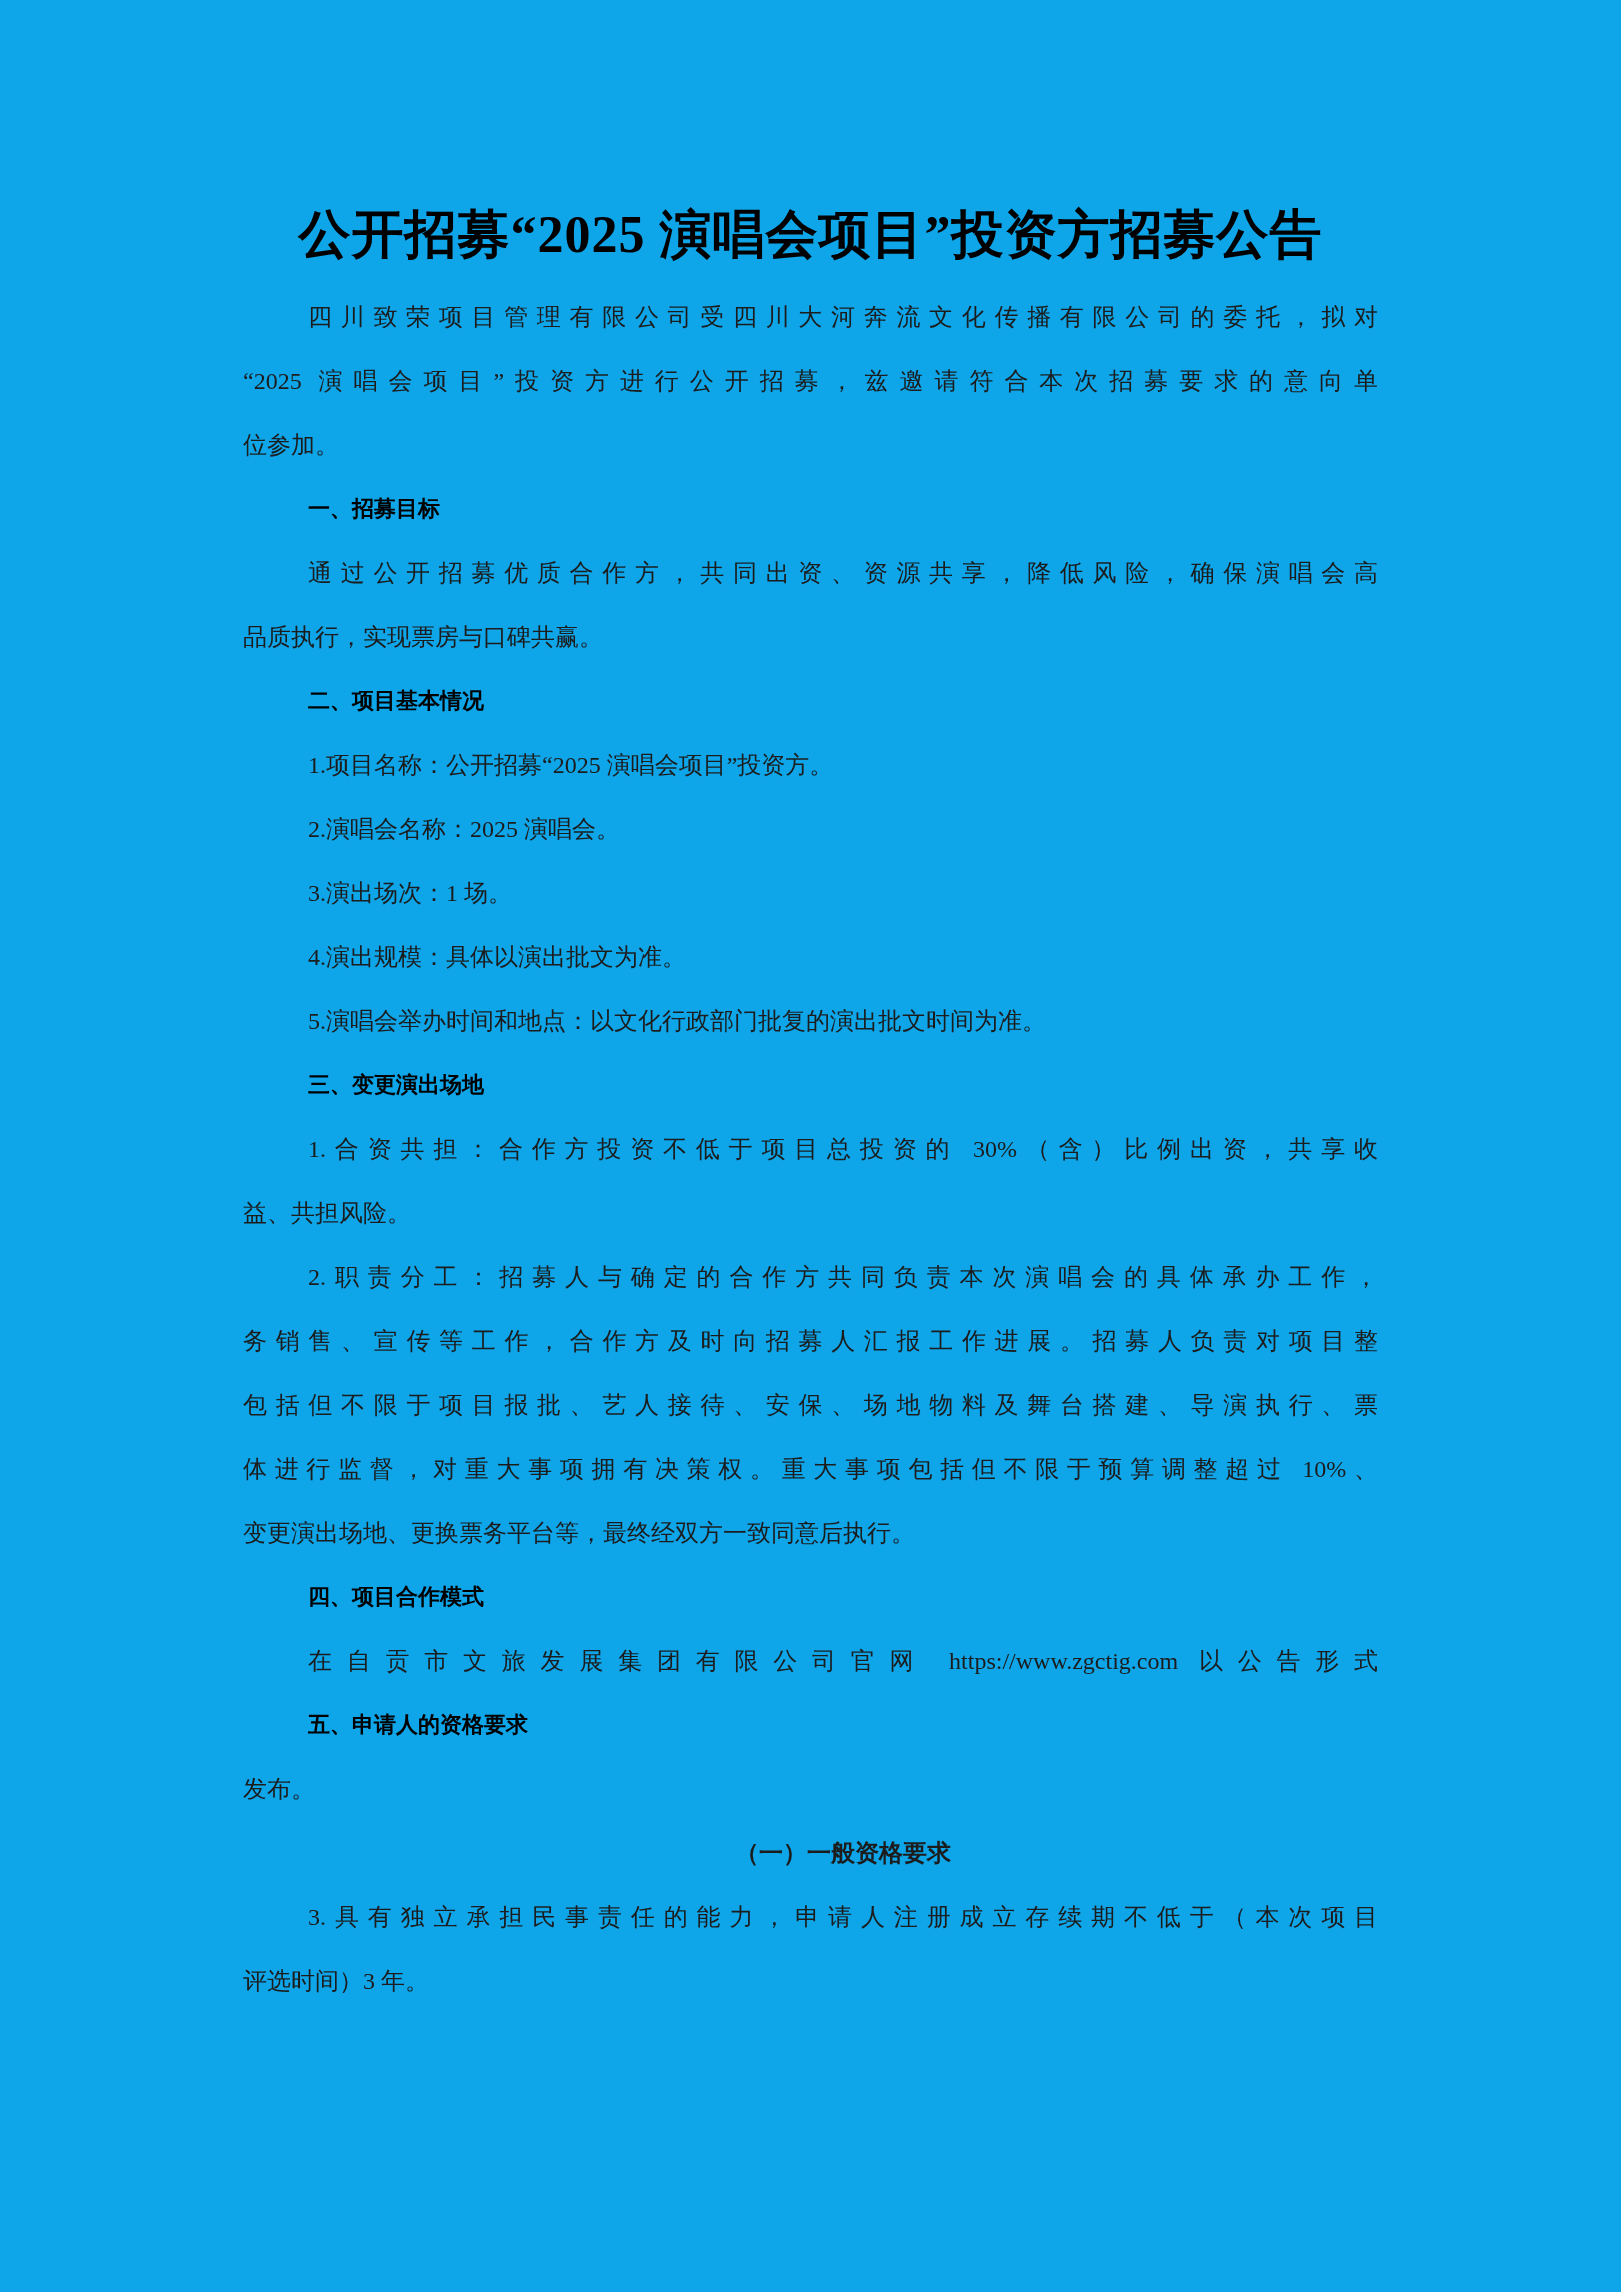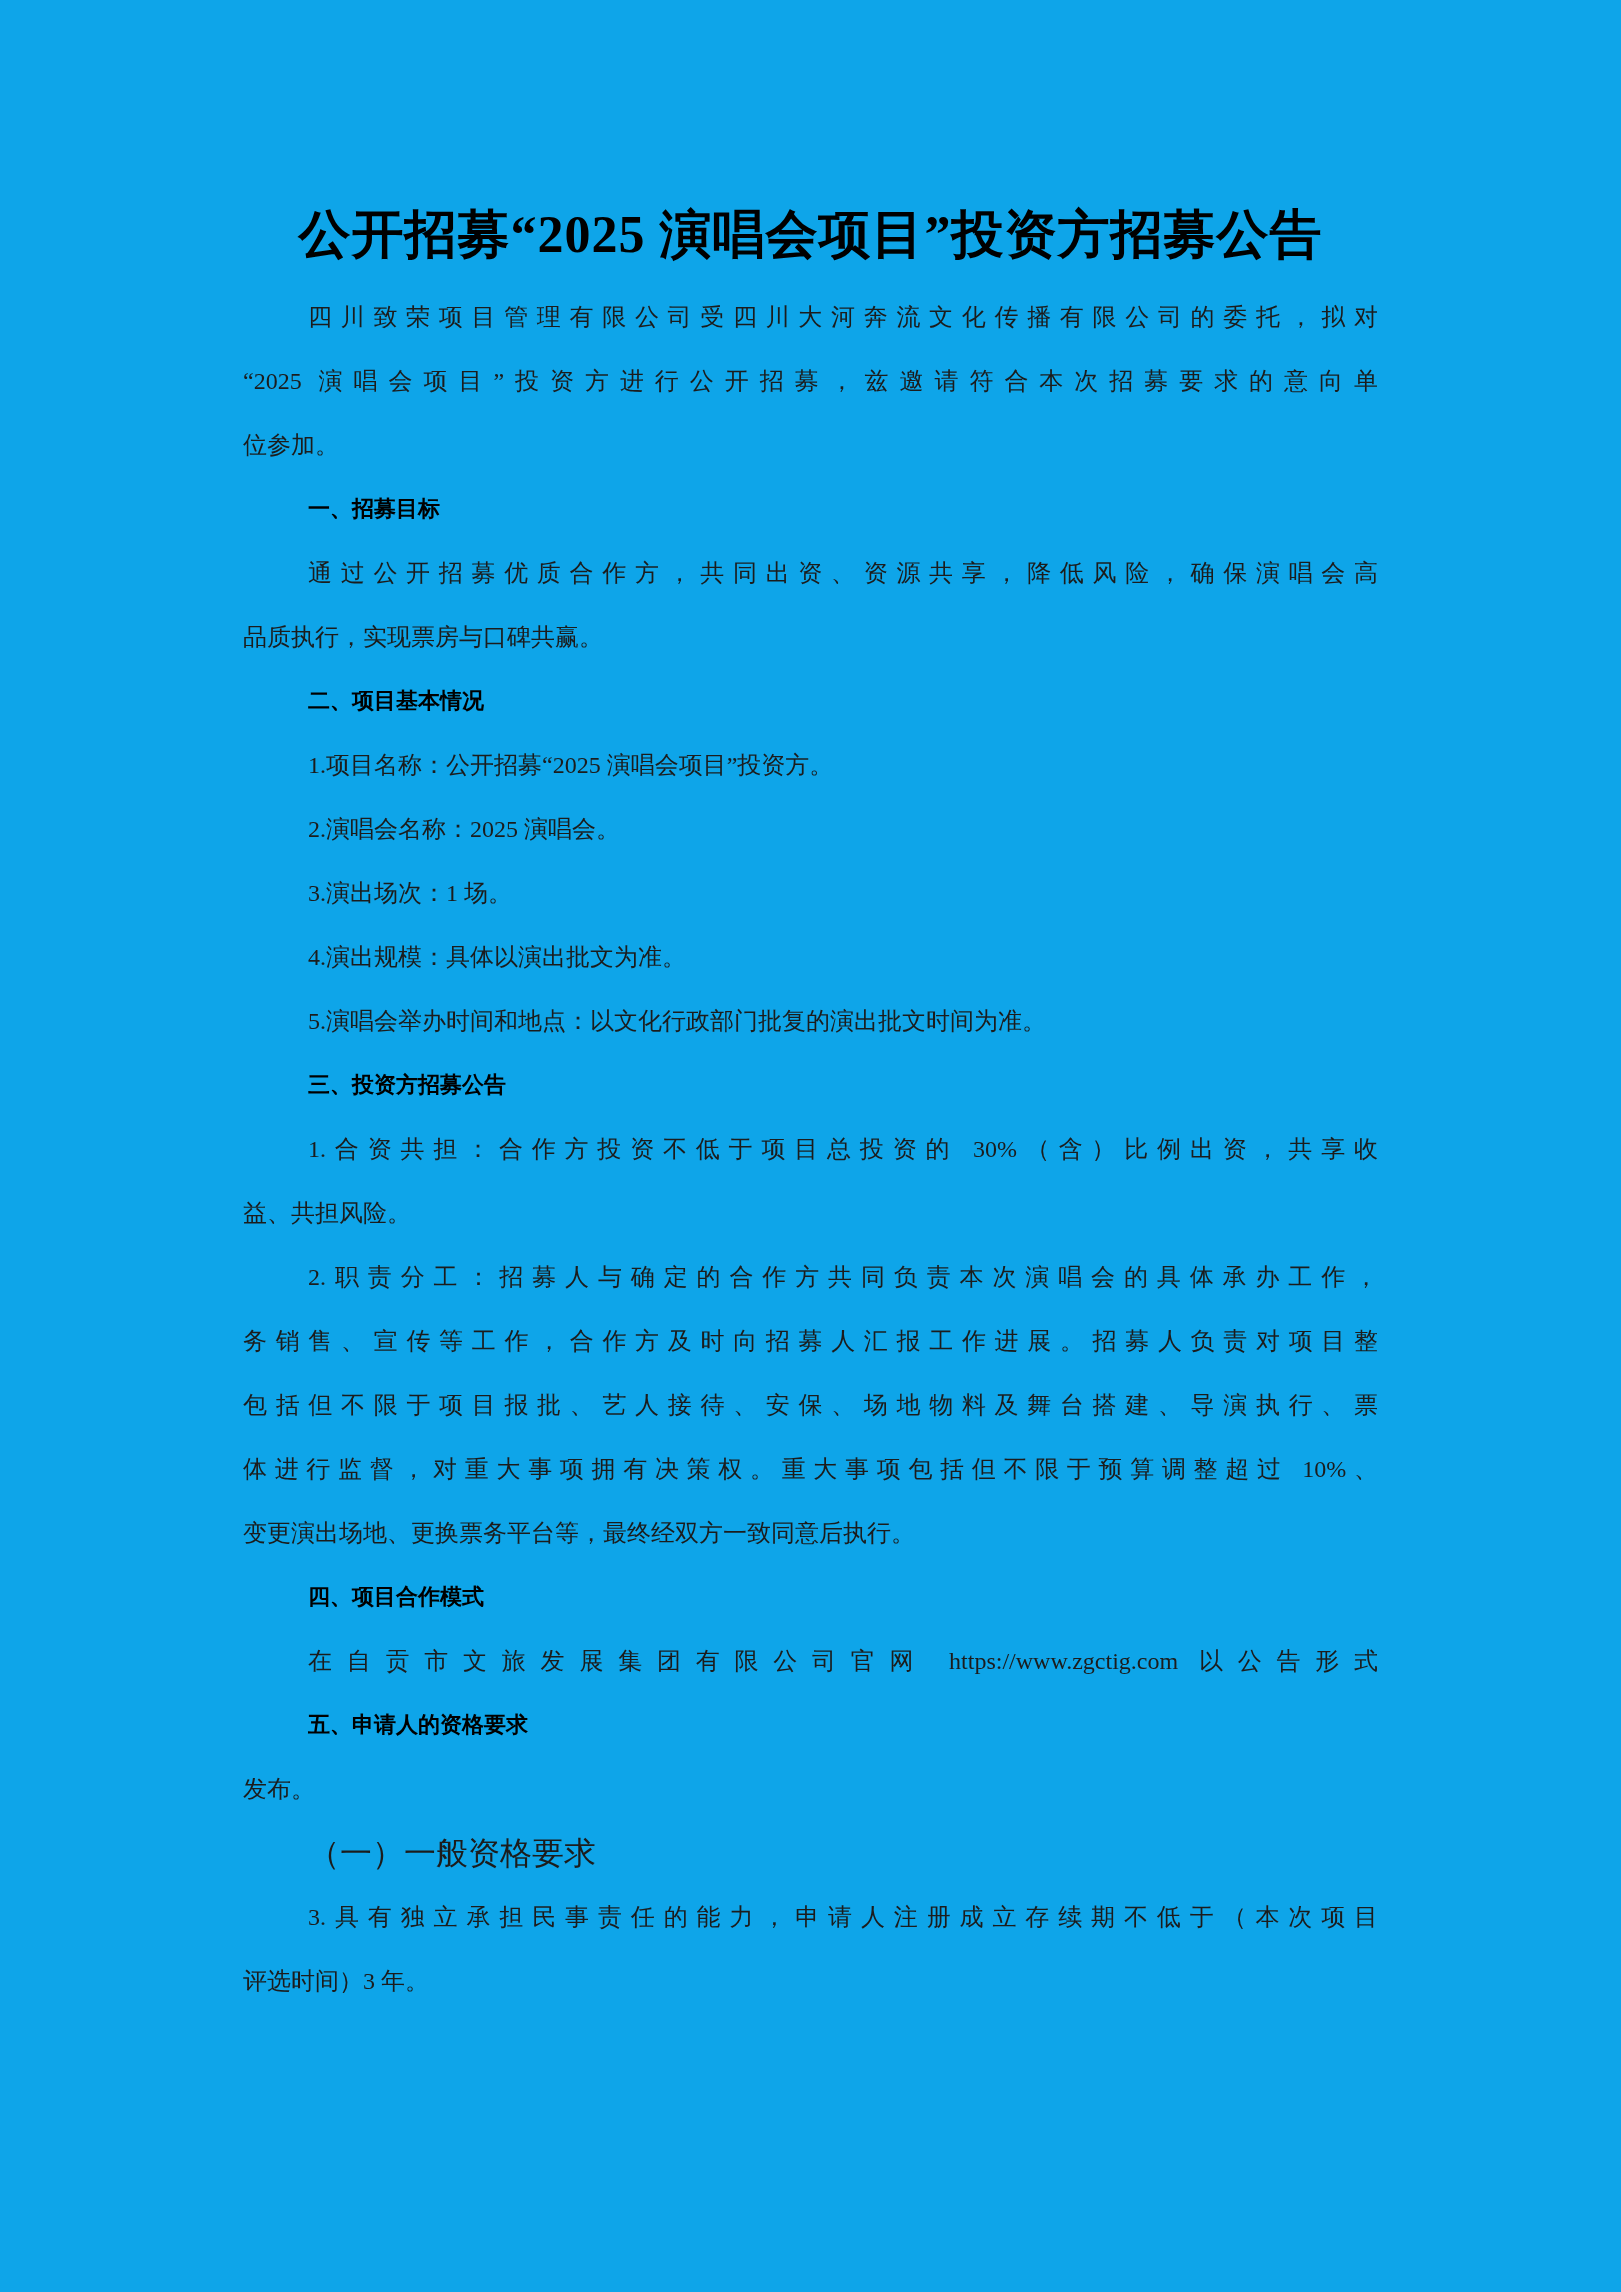--- a/index.html
+++ b/index.html
@@ -43,22 +43,23 @@
   
   .h {
     font-family: "Liberation Sans", "DejaVu Sans", sans-serif;
     font-size: 22px;
     font-weight: 700;
     color: #000000;
   }
   
   .s {
     font-family: "Liberation Serif", "DejaVu Serif", serif;
-    font-size: 32px;
-    font-weight: 400;
+    font-size: 24px;
+    font-weight: 700;
+    text-align: center;
   }
   
   .i { padding-left: 65px; }
   
   .j { text-align: justify; text-align-last: justify; }
   .j.i { text-align-last: justify; }
 </style>
 </head>
 <body>
 
@@ -74,21 +75,21 @@
     <div class="line b i j">通过公开招募优质合作方，共同出资、资源共享，降低风险，确保演唱会高</div>
     <div class="line b">品质执行，实现票房与口碑共赢。</div>
 
     <div class="line h i">二、项目基本情况</div>
     <div class="line b i">1.项目名称：公开招募“2025 演唱会项目”投资方。</div>
     <div class="line b i">2.演唱会名称：2025 演唱会。</div>
     <div class="line b i">3.演出场次：1 场。</div>
     <div class="line b i">4.演出规模：具体以演出批文为准。</div>
     <div class="line b i">5.演唱会举办时间和地点：以文化行政部门批复的演出批文时间为准。</div>
 
-    <div class="line h i">三、投资方招募公告</div>
+    <div class="line h i">三、变更演出场地</div>
     <div class="line b i j">1.合资共担：合作方投资不低于项目总投资的 30%（含）比例出资，共享收</div>
     <div class="line b">益、共担风险。</div>
     <div class="line b i j">2.职责分工：招募人与确定的合作方共同负责本次演唱会的具体承办工作，</div>
     <div class="line b j">务销售、宣传等工作，合作方及时向招募人汇报工作进展。招募人负责对项目整</div>
     <div class="line b j">包括但不限于项目报批、艺人接待、安保、场地物料及舞台搭建、导演执行、票</div>
     <div class="line b j">体进行监督，对重大事项拥有决策权。重大事项包括但不限于预算调整超过 10%、</div>
     <div class="line b">变更演出场地、更换票务平台等，最终经双方一致同意后执行。</div>
 
     <div class="line h i">四、项目合作模式</div>
     <div class="line b i j">在自贡市文旅发展集团有限公司官网 https://www.zgctig.com 以公告形式</div>

